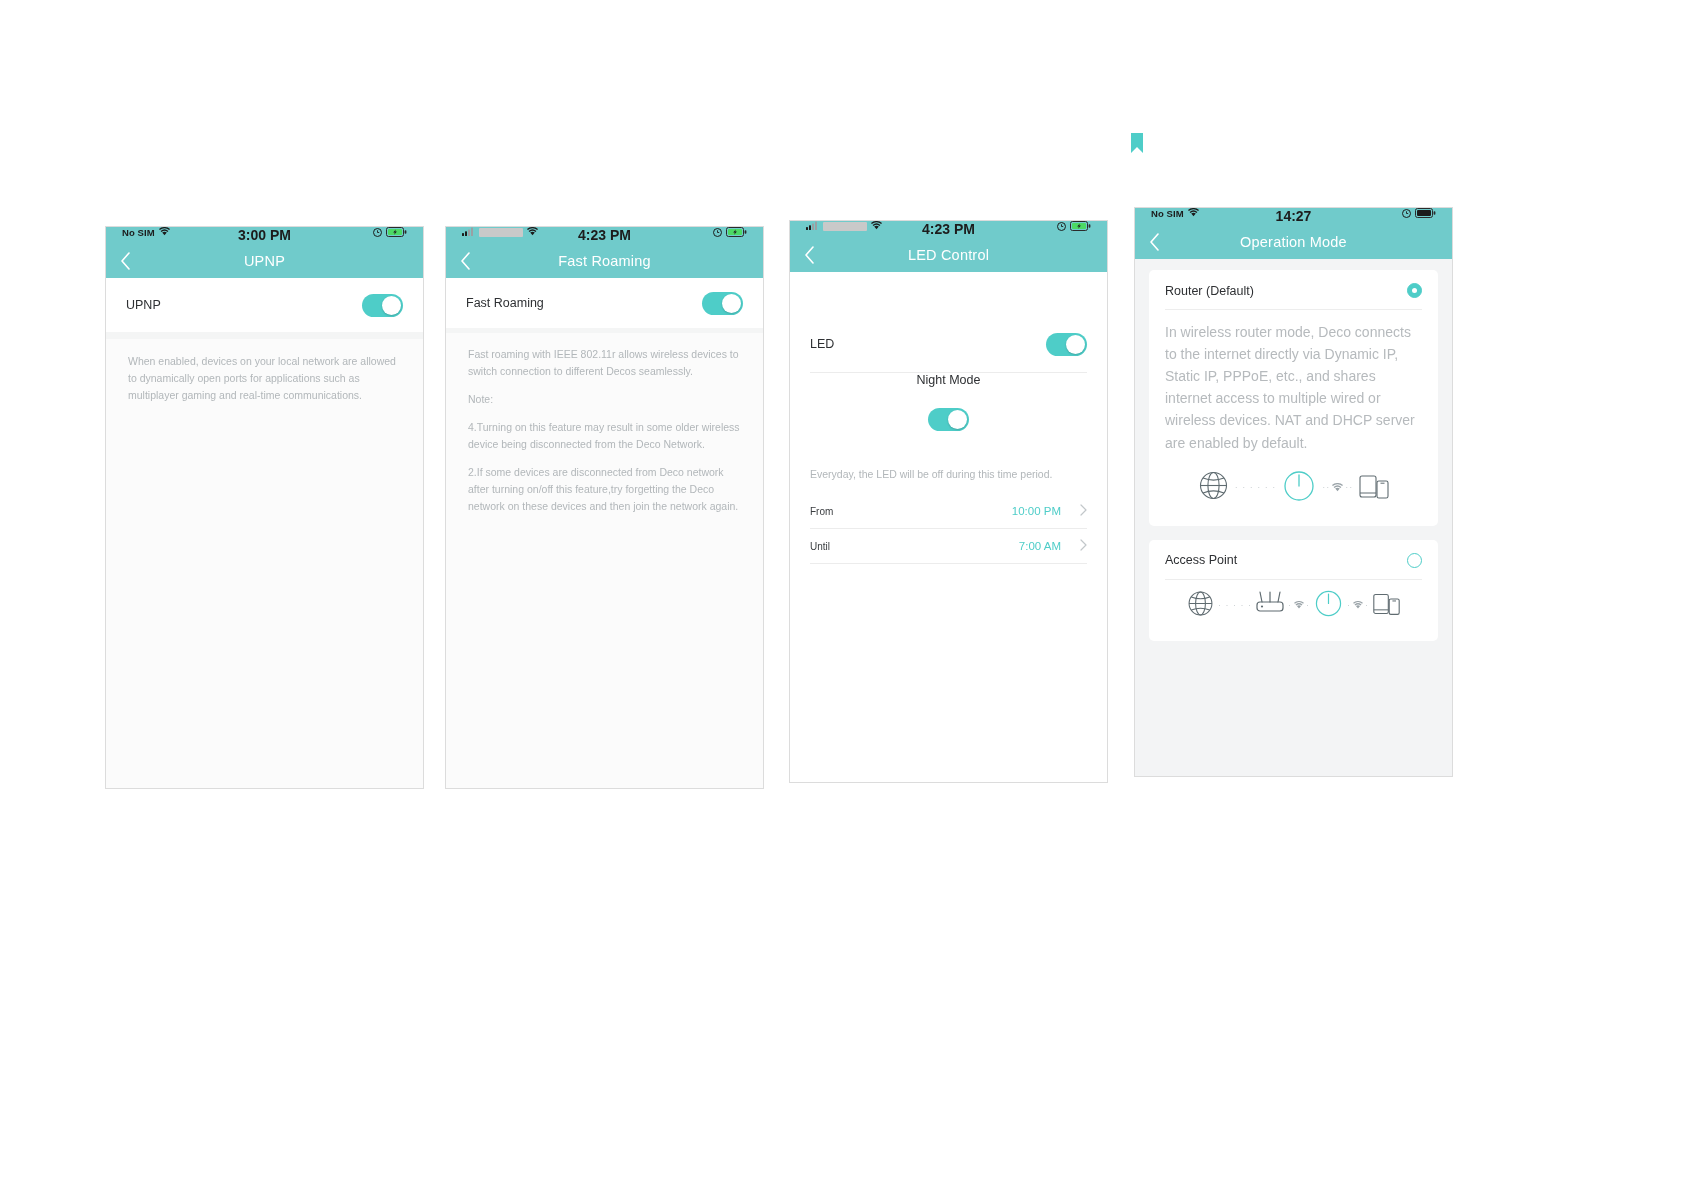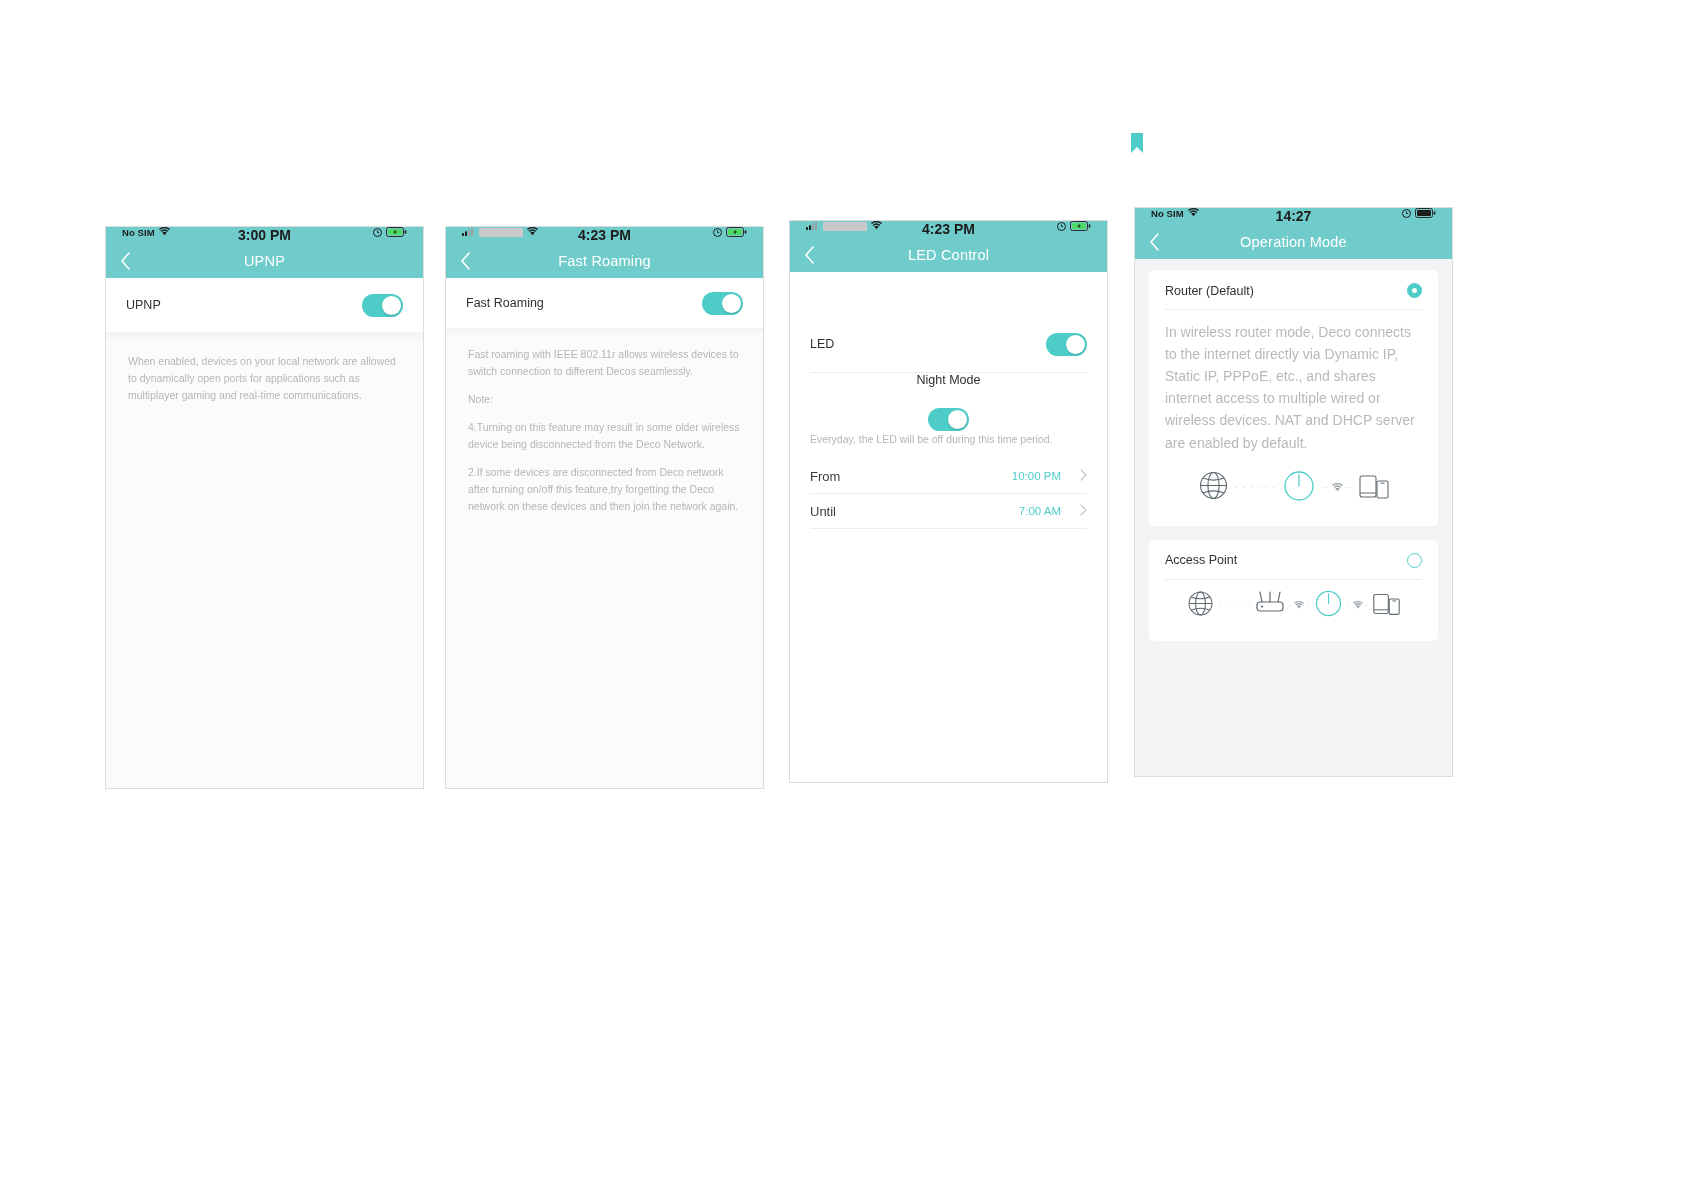--- a/index.html
+++ b/index.html
@@ -142,21 +142,21 @@
   
   .timerow {
     display: flex;
     align-items: center;
     justify-content: space-between;
     padding: 0 20px;
     height: 34px;
     background: #ffffff;
     cursor: pointer;
   }
-  .timerow .lbl { font-size: 13px; color: #3a3d40; }
+  .timerow .lbl { font-size: 10px; color: #3a3d40; }
   .timerow .right { display: flex; align-items: center; gap: 19px; }
   .timerow .val { font-size: 11.5px; color: #4ECDC8; }
 
   
   .om-body {
     background: #f3f4f5;
     padding: 11px 14px;
     flex: 1 1 auto;
   }
   .om-card {
@@ -392,21 +392,21 @@
             <div class="knob"></div>
           </div>
       </div>
       <div class="hr-light"></div>
       <div class="row" style="height:58px;flex-direction:column;">
         <span class="row-label">Night Mode</span>
         <div class="toggle">
             <div class="knob"></div>
           </div>
       </div>
-      <div class="helptext" style="padding:0 20px;">
+      <div class="helptext" style="padding:0 20px;margin-top:35px;">
         <p>Everyday, the LED will be off during this time period.</p>
       </div>
       <div class="timerow">
         <span class="lbl">From</span>
         <span class="right">
           <span class="val">10:00 PM</span>
           <span>
             <svg width="7" height="12" viewBox="0 0 7 12">
                 <path d="M1 1 L6 6 L1 11" fill="none" stroke="#c2c7ca" stroke-width="1.2" stroke-linecap="round" stroke-linejoin="round"></path>
               </svg>

